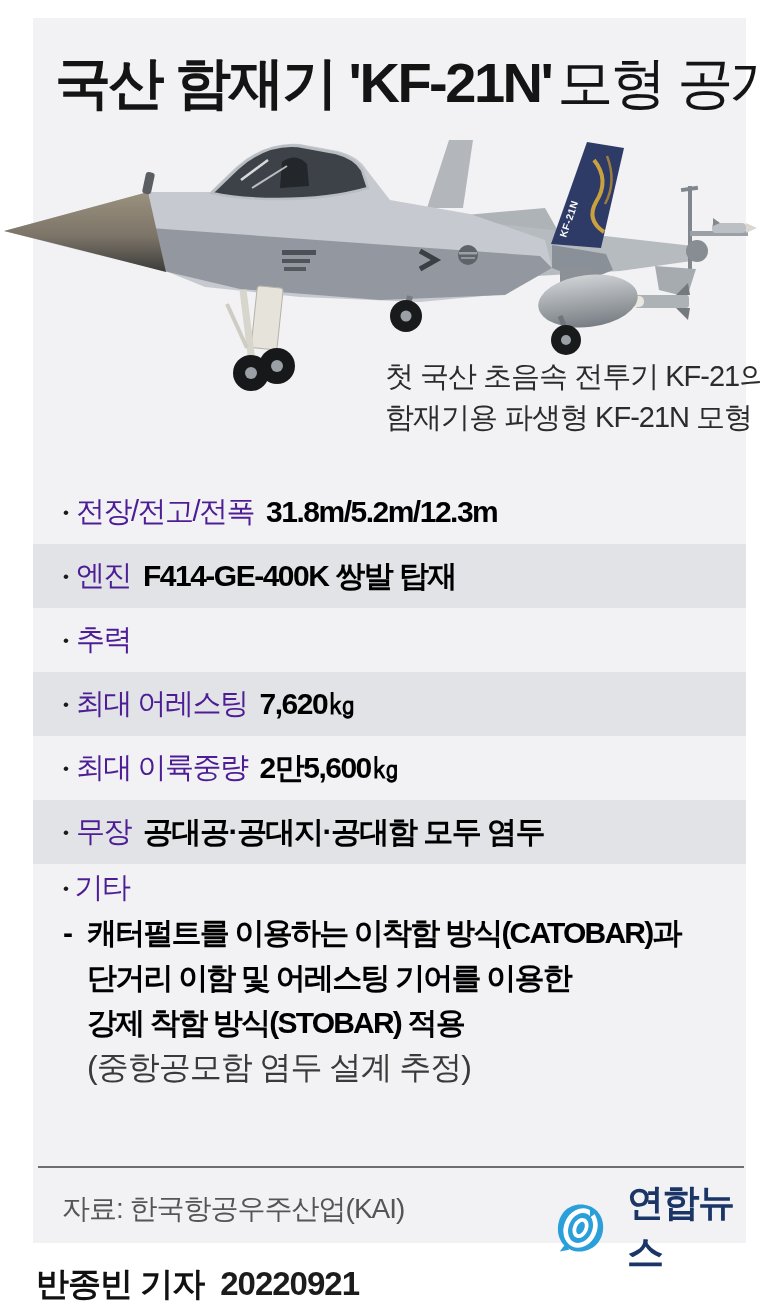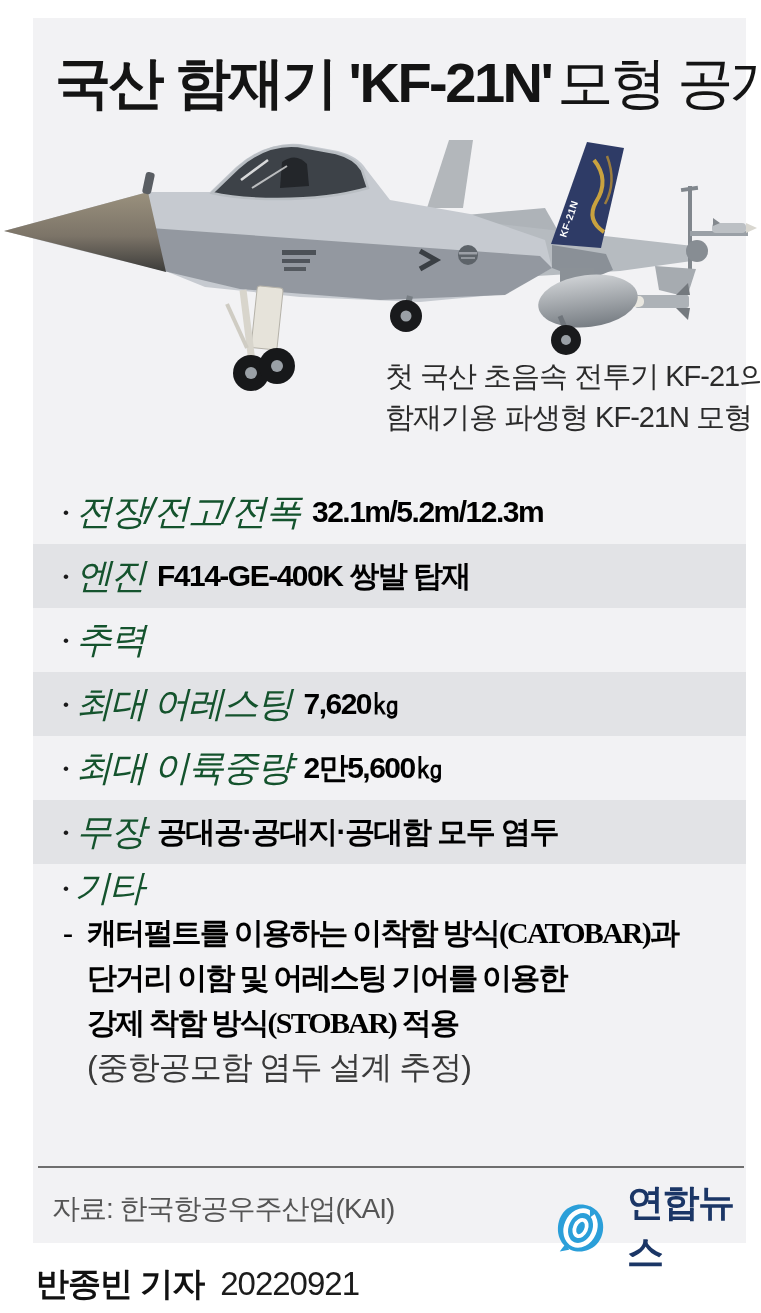--- a/index.html
+++ b/index.html
@@ -12,40 +12,40 @@
   .title .light  { font-weight:300; margin-left:6px; }
 
   .plane-svg { position:absolute; left:0; top:120px; width:761px; height:345px; }
 
   .caption { position:absolute; left:385px; top:356px; font-size:29px; line-height:41px; letter-spacing:-1px; color:#2b2b2b; white-space:nowrap; }
 
   .specs { position:absolute; left:33px; top:480px; width:713px; }
   .spec-row { height:64px; display:flex; align-items:center; padding-left:30px; white-space:nowrap; }
   .spec-row.striped { background:#e2e3e6; }
   .bullet { font-size:17px; color:#1a1a1a; margin-right:7px; line-height:1; }
-  .spec-label { font-size:36px; font-weight:400; letter-spacing:-1.5px; color:#14532d;font-style:italic; }
+  .spec-label { font-size:29px; font-weight:400; letter-spacing:-1.5px; color:#4c1d95; }
   .spec-value { font-size:30px; font-weight:800; letter-spacing:-1.5px; color:#000; margin-left:12px; }
 
   .etc { position:absolute; left:33px; top:866px; width:713px; padding-left:30px; color:#111; }
   .etc-head { display:flex; align-items:center; font-size:29px; letter-spacing:-1.5px; color:#1d1d1d; height:44px; }
-  .etc-line { font-size:30px; font-weight:800; letter-spacing:-1.8px; line-height:45px; white-space:nowrap; color:#000;font-family:Liberation Serif, serif; }
+  .etc-line { font-size:30px; font-weight:800; letter-spacing:-1.8px; line-height:45px; white-space:nowrap; color:#000; }
   .dash { display:inline-block; width:24px; font-weight:700; }
   .cont { padding-left:24px; }
   .etc-note { font-size:32px; font-weight:400; letter-spacing:-1px; line-height:44px; color:#3a3a3a; padding-left:24px; white-space:nowrap; }
 
   .divider { position:absolute; left:38px; top:1166px; width:706px; height:2px; background:#6e6e6e; }
-  .source { position:absolute; left:52px; top:1190px; font-size:28px; letter-spacing:-1px; color:#555; white-space:nowrap; }
+  .source { position:absolute; left:62px; top:1190px; font-size:28px; letter-spacing:-1px; color:#555; white-space:nowrap; }
 
   .logo { position:absolute; left:556px; top:1178px; display:flex; align-items:center; }
   .logo-icon { width:52px; height:54px; }
   .logo-text { font-size:37px; font-weight:800; letter-spacing:-1.5px; color:#1b3666; margin-left:22px; }
 
   .byline { position:absolute; left:36px; top:1262px; font-size:33px; letter-spacing:-1px; color:#111; white-space:nowrap; }
   .byline .reporter { font-weight:800; }
-  .byline .date { font-weight:400; margin-left:16px; color:#1c1c1c;margin-top:31px; }
+  .byline .date { font-weight:700; margin-left:16px; color:#1c1c1c;margin-top:31px; }
 </style>
 </head>
 <body>
 
 <div class="page">
   <div class="panel"></div>
 
   <div class="title">
     <span class="strong">국산 함재기 'KF-21N'</span><span class="light">모형 공개</span>
   </div>
@@ -133,21 +133,21 @@
 
   <div class="caption">
     <div>첫 국산 초음속 전투기 KF-21의</div>
     <div>함재기용 파생형 KF-21N 모형</div>
   </div>
 
   <div class="specs">
     <div class="spec-row">
       <span class="bullet">•</span>
       <span class="spec-label">전장/전고/전폭</span>
-      <span class="spec-value">32.1m/5.2m/12.3m</span>
+      <span class="spec-value">31.8m/5.2m/12.3m</span>
     </div>
     <div class="spec-row striped">
       <span class="bullet">•</span>
       <span class="spec-label">엔진</span>
       <span class="spec-value">F414-GE-400K 쌍발 탑재</span>
     </div>
     <div class="spec-row">
       <span class="bullet">•</span>
       <span class="spec-label">추력</span>
     </div>

